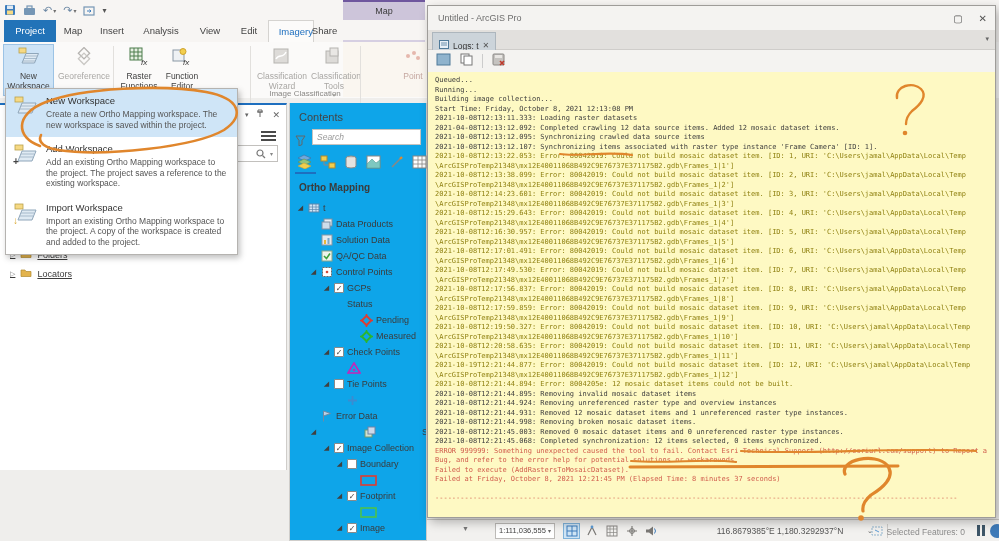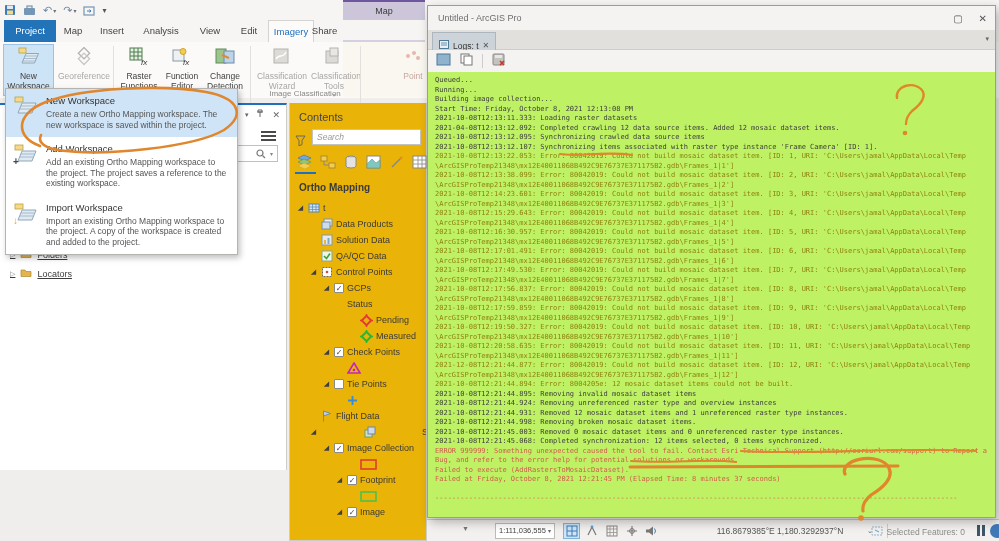--- a/index.html
+++ b/index.html
@@ -8,21 +8,21 @@
   #app{position:relative; width:999px; height:541px; background:#efeeec; overflow:hidden;}
 
   
   .ribbonArea{position:absolute; left:0; top:0; width:100%; height:98px; background:#f7f5f3; border-bottom:1px solid #d5d3d0;}
   .qat{position:absolute; left:4px; top:2px; height:16px; display:flex; align-items:center; gap:7px;}
   .qat .qi{display:inline-flex; align-items:center; font-size:11px; color:#6b87a3; cursor:pointer;}
   .qat .car{font-size:6px; color:#6f6f6f; margin-left:1px;}
   .tabrow{position:absolute; left:0; top:20px; height:22px; width:100%;}
   .tab{position:absolute; top:0; height:22px; line-height:22px; text-align:center; font-size:9.5px; color:#444; cursor:pointer;}
   .tab.project{background:var(--blue); color:#fff;}
-  .tab.active{background:#fcfbfa; color:var(--tabblue); border:1px solid #d5d3d0; border-bottom:none;}
+  .tab.active{background:#fcfbfa; color:var(--tabblue); border:1px solid #d5d3d0; border-bottom:none;text-align:right;}
   .ctxhead{position:absolute; left:343px; top:0; width:82px; height:20px; background:#cdc5da; border-top:2px solid #6f579e; text-align:center; font-size:9px; line-height:18px; color:#3b3b3b;}
   .ctxtab{position:absolute; left:343px; top:20px; width:82px; height:22px; background:#d6cfe2; text-align:center; font-size:9.5px; line-height:22px; color:#3b3b3b; cursor:pointer;}
   .ribbonBody{position:absolute; left:0; top:42px; width:100%; height:56px; background:#fbfaf9;}
   .ctxbody{position:absolute; left:343px; top:0; width:90px; height:55px; background:#faf6f0;}
   .rbtn{position:absolute; top:2px; height:52px; display:flex; flex-direction:column; align-items:center; padding-top:2px; cursor:pointer; border:1px solid transparent;}
   .rbtn .lbl{font-size:8.5px; color:#3f3f3f; text-align:center; line-height:9.5px; margin-top:2px;}
   .rbtn.hl{background:#cde3f6; border:1px solid #9cc3e5;}
   .rbtn.dis .lbl{color:#a9a7a4;}
   .rbtn .car{font-size:6px; color:#555;}
   .rbtn.dis .car{color:#b5b3b0;}
@@ -32,21 +32,21 @@
   
   .catalog{position:absolute; left:0; top:103px; width:287px; height:367px; background:#fff; border-top:2px solid var(--tabblue); border-right:1px solid #cfcdca;}
   .catrow{position:absolute; left:10px; display:flex; align-items:center; gap:5px; font-size:9px; color:#3c3c3c; cursor:pointer;text-decoration:underline;}
   .carrow{font-size:7px; color:#777;}
   .paneicons{position:absolute; right:6px; top:4px; display:flex; gap:8px; align-items:center; color:#666; font-size:9px;}
   .hamb{position:absolute; right:10px; top:24px; width:15px; cursor:pointer;}
   .hamb div{height:2px; background:#4a4a4a; margin:2px 0;}
   .catsearch{position:absolute; left:8px; right:8px; top:40px; height:17px; background:#fff; border:1px solid #c2c0bd; display:flex; align-items:center; justify-content:flex-end; padding-right:4px; gap:4px;}
 
   
-  .contents{position:absolute; left:289px; top:103px; width:138px; height:438px; background:#eab308; border:1px solid #cfcdca; border-top:none;}
+  .contents{position:absolute; left:289px; top:103px; width:138px; height:438px; background:#0ea5e9; border:1px solid #cfcdca; border-top:none;}
   .ctitle{position:absolute; left:9px; top:8px; font-size:11px; color:#444;}
   .cfilter{position:absolute; left:5px; top:29px;}
   .csearch{position:absolute; left:22px; right:5px; top:26px; height:16px; border:1px solid #c5c3c0; background:#fff; font-size:8.5px; font-style:italic; color:#9a9a9a; line-height:15px; padding-left:4px;}
   .iconstrip{position:absolute; left:6px; top:50px; display:flex; gap:6px; align-items:center;}
   .iconstrip .isi{width:17px; height:17px; display:flex; align-items:center; justify-content:center; cursor:pointer;}
   .stripline{position:absolute; left:5px; top:69px; width:21px; height:2px; background:var(--tabblue);}
   .cheading{position:absolute; left:9px; top:79px; font-size:10px; font-weight:bold; color:#3b3b3b;}
   .ctree{position:absolute; left:0; top:97px; right:0; bottom:0; overflow:hidden;}
   .trow{height:16px; display:flex; align-items:center; gap:3px; font-size:9px; color:#3b3b3b; cursor:pointer; white-space:nowrap;}
   .arr{width:9px; font-size:7px; color:#404040; text-align:center; flex:none;}
@@ -66,21 +66,21 @@
   
   .logwin{position:absolute; left:427px; top:5px; width:569px; height:513px; background:#f4f3f1; border:1px solid #9e9c99; box-shadow:3px 4px 10px rgba(0,0,0,.28); z-index:40;text-decoration:underline;}
   .lw-title{position:absolute; left:0; top:0; right:0; height:24px; display:flex; align-items:center;}
   .lw-title .t{margin-left:10px; font-size:9px; color:#6e6e6e;}
   .lw-btns{position:absolute; right:8px; top:0; height:24px; display:flex; gap:16px; align-items:center; color:#555; font-size:10px;}
   .lw-tabs{position:absolute; left:0; top:24px; right:0; height:20px; background:#e2e0dd; border-bottom:1px solid #cfcdca;}
   .lw-tab{position:absolute; left:4px; top:2px; height:26px; background:#ccd4da; border:1px solid #adb6bd; border-bottom:none; display:flex; align-items:center; gap:4px; padding:0 6px; font-size:8.5px; color:#333; cursor:pointer;}
   .lw-tabcar{position:absolute; right:6px; top:5px; font-size:7px; color:#666;}
   .lw-tools{position:absolute; left:0; top:44px; right:0; height:22px; background:#f4f3f1; display:flex; align-items:center; gap:9px; padding-left:8px;}
   .lw-div{width:1px; height:14px; background:#ccc;}
-  .lw-log{position:absolute; left:0; top:66px; right:0; bottom:0; background:#bef264; padding:4px 0 0 7px; overflow:hidden;}
+  .lw-log{position:absolute; left:0; top:66px; right:0; bottom:0; background:#fef9c3; padding:4px 0 0 7px; overflow:hidden;}
   .ll{font-family:"DejaVu Sans Mono", monospace; font-size:7px; line-height:9.5px; white-space:pre; color:#3d3d3d;}
   .ll.c-o{color:#8f8111;}
   .ll.c-r{color:#d05c4c;}
 
   
   .statusbar{position:absolute; left:427px; right:0; top:519px; height:22px; background:#f2f1ef; border-top:1px solid #c9c7c4; z-index:10;}
   .sb-scrollarrow{position:absolute; left:35px; top:5px; font-size:7px; color:#777;}
   .sb-scale{position:absolute; left:68px; top:3px; width:60px; height:16px; border:1px solid #bdbbb8; background:#fff; font-size:7.5px; line-height:14px; padding:0 3px; color:#444; display:flex; justify-content:space-between; align-items:center; cursor:pointer;}
   .sb-icons{position:absolute; left:136px; top:3px; display:flex; gap:3px; align-items:center;}
   .sb-ic{width:17px; height:16px; display:flex; align-items:center; justify-content:center; cursor:pointer;}
@@ -177,29 +177,20 @@
           <span class="car">▾</span>
       </div>
       <div class="rbtn" style="left:162px; width:40px;">
         <span><svg width="20" height="19">
               <rect x="1" y="3" width="11" height="11" fill="#eef1f4" stroke="#8a97a5"></rect>
               <circle cx="11" cy="4.5" r="3" fill="#f2ce4e" stroke="#cfa42e"></circle>
               <text x="11" y="18" font-size="8" font-style="italic" fill="#333">fx</text>
             </svg></span>
         <span class="lbl" style="width:40px;">Function Editor</span>
       </div>
-      <div class="rbtn" style="left:202px; width:46px;">
-        <span><svg width="21" height="19">
-              <rect x="1" y="2" width="10" height="14" fill="#9dc48f" stroke="#5f8d52"></rect>
-              <rect x="9" y="4" width="10" height="12" fill="#bcd4ea" stroke="#6f8aa5"></rect>
-              <path d="M7 8 L14 11" stroke="#e08a2e" stroke-width="2"></path>
-            </svg></span>
-        <span class="lbl" style="width:46px;">Change Detection</span>
-          <span class="car">▾</span>
-      </div>
       <div class="vsep" style="left:250px;"></div>
 
       <div class="rbtn dis" style="left:253px; width:58px;">
         <span><svg width="20" height="19">
               <rect x="2" y="2" width="14" height="14" fill="#dddbd8" stroke="#b5b3b0"></rect>
               <path d="M4 12 C7 6 11 12 14 5" stroke="#fff" fill="none" stroke-width="1.5"></path>
             </svg></span>
         <span class="lbl" style="width:56px;">Classification Wizard</span>
       </div>
       <div class="rbtn dis" style="left:311px; width:46px;">
@@ -420,36 +411,41 @@
             </svg>
           </span>
         </div>
         <div class="trow" style="padding-left: 19px;">
           <span class="arr"></span>
           <span class="nico">
             <svg width="12" height="12">
               <path d="M2.5 11.5 V1 l7 2.5 L2.5 6" fill="#bcd0e4" stroke="#6f8aa5"></path>
             </svg>
           </span>
-          <span class="tlabel">Flight Data</span>
+          <span class="tlabel">Error Data</span>
         </div>
         <div class="trow" style="padding-left: 19px; gap: 46px;">
           <span class="arr">◢</span>
           <span class="nico">
             <svg width="12" height="12">
               <rect x="1" y="4" width="7" height="7" fill="#cfe0d0" stroke="#6f9a74"></rect>
               <rect x="4" y="1" width="7" height="7" fill="#cdd9ea" stroke="#6f84a5"></rect>
             </svg>
           </span>
           <span class="tlabel">Source Data</span>
         </div>
         <div class="trow" style="padding-left: 32px;">
           <span class="arr">◢</span>
           <span class="cb">✓</span>
           <span class="tlabel">Image Collection</span>
+        </div>
+        <div class="trow" style="padding-left: 45px;">
+          <span class="arr">◢</span>
+          <span class="cb"></span>
+          <span class="tlabel">Boundary</span>
         </div>
         <div class="trow" style="padding-left: 58px;">
           <span class="arr"></span>
           <span class="nsym">
             <svg width="17" height="11">
               <rect x="1" y="1" width="15" height="9" fill="none" stroke="#e03c31" stroke-width="1.6"></rect>
             </svg>
           </span>
         </div>
         <div class="trow" style="padding-left: 45px;">
@@ -567,21 +563,21 @@
         <div class="ll c-o">2021-10-08T12:17:49.530: Error: 80042019: Could not build mosaic dataset item. [ID: 7, URI: 'C:\Users\jamal\AppData\Local\Temp</div>
         <div class="ll c-o">\ArcGISProTemp21348\mx12E40011068B492C9E76737E371175B2.gdb\Frames_1|7']</div>
         <div class="ll c-o">2021-10-08T12:17:56.837: Error: 80042019: Could not build mosaic dataset item. [ID: 8, URI: 'C:\Users\jamal\AppData\Local\Temp</div>
         <div class="ll c-o">\ArcGISProTemp21348\mx12E40011068B492C9E76737E371175B2.gdb\Frames_1|8']</div>
         <div class="ll c-o">2021-10-08T12:17:59.859: Error: 80042019: Could not build mosaic dataset item. [ID: 9, URI: 'C:\Users\jamal\AppData\Local\Temp</div>
         <div class="ll c-o">\ArcGISProTemp21348\mx12E40011068B492C9E76737E371175B2.gdb\Frames_1|9']</div>
         <div class="ll c-o">2021-10-08T12:19:50.327: Error: 80042019: Could not build mosaic dataset item. [ID: 10, URI: 'C:\Users\jamal\AppData\Local\Temp</div>
         <div class="ll c-o">\ArcGISProTemp21348\mx12E40011068B492C9E76737E371175B2.gdb\Frames_1|10']</div>
         <div class="ll c-o">2021-10-08T12:20:58.635: Error: 80042019: Could not build mosaic dataset item. [ID: 11, URI: 'C:\Users\jamal\AppData\Local\Temp</div>
         <div class="ll c-o">\ArcGISProTemp21348\mx12E40011068B492C9E76737E371175B2.gdb\Frames_1|11']</div>
-        <div class="ll c-o">2021-12-08T12:21:44.877: Error: 80042019: Could not build mosaic dataset item. [ID: 12, URI: 'C:\Users\jamal\AppData\Local\Temp</div>
+        <div class="ll c-o">2021-10-19T12:21:44.877: Error: 80042019: Could not build mosaic dataset item. [ID: 12, URI: 'C:\Users\jamal\AppData\Local\Temp</div>
         <div class="ll c-o">\ArcGISProTemp21348\mx12E40011068B492C9E76737E371175B2.gdb\Frames_1|12']</div>
         <div class="ll c-o">2021-10-08T12:21:44.894: Error: 8004205e: 12 mosaic dataset items could not be built.</div>
         <div class="ll c-d">2021-10-08T12:21:44.895: Removing invalid mosaic dataset items</div>
         <div class="ll c-d">2021-10-08T12:21:44.924: Removing unreferenced raster type and overview instances</div>
         <div class="ll c-d">2021-10-08T12:21:44.931: Removed 12 mosaic dataset items and 1 unreferenced raster type instances.</div>
         <div class="ll c-d">2021-10-08T12:21:44.998: Removing broken mosaic dataset items.</div>
         <div class="ll c-d">2021-10-08T12:21:45.003: Removed 0 mosaic dataset items and 0 unreferenced raster type instances.</div>
         <div class="ll c-d">2021-10-08T12:21:45.068: Completed synchronization: 12 items selected, 0 items synchronized.</div>
         <div class="ll c-r">ERROR 999999: Something unexpected caused the tool to fail. Contact Esri Technical Support (http://esriurl.com/support) to Report a</div>
         <div class="ll c-r">Bug, and refer to the error help for potential solutions or workarounds.</div>

